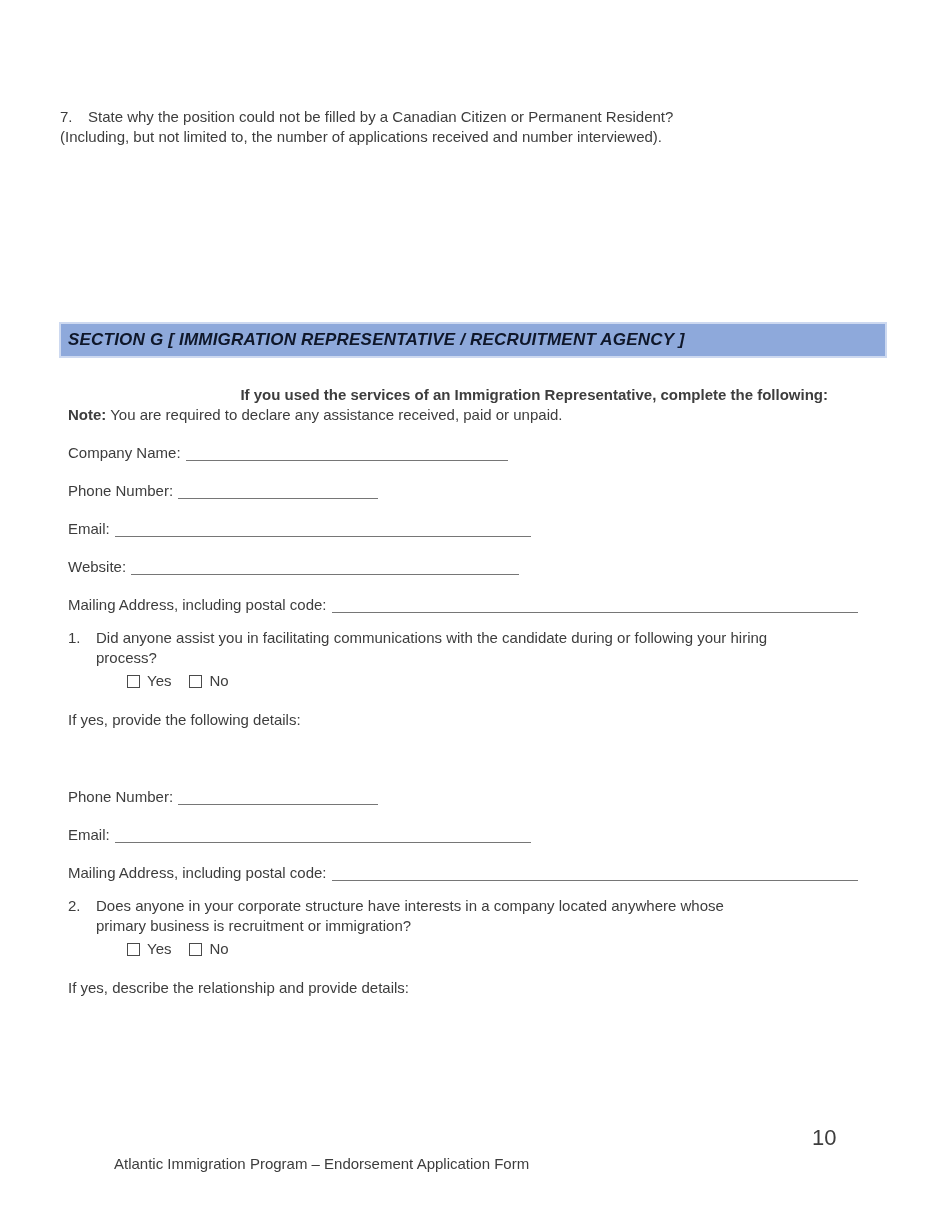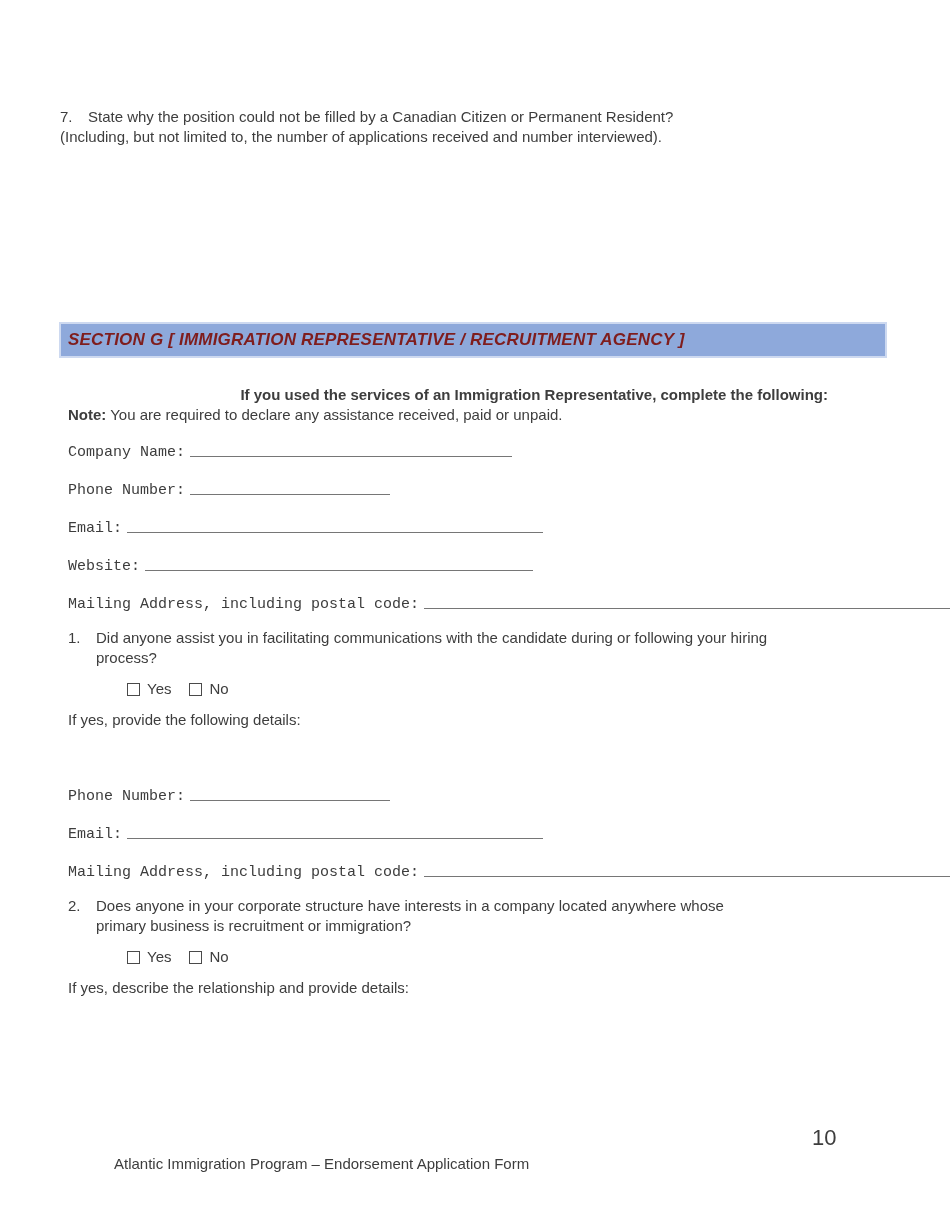--- a/index.html
+++ b/index.html
@@ -21,47 +21,47 @@
   .qnum { display: inline-block; width: 28px; }
 
   
   .band {
     left: 59px; top: 322px; width: 828px; height: 36px;
     background: #8EA9DB;
     border: 2px solid #cdd9f0;
     display: flex; align-items: center;
     padding-left: 7px;
     font-weight: bold; font-style: italic;
-    font-size: 17px; color: #7f1d1d;
+    font-size: 17px; color: #0f172a;
     letter-spacing: 0.2px;
     white-space: nowrap;
   }
 
   
   .intro { left: 68px; top: 385px; width: 760px; line-height: 19.5px; }
   .b { font-weight: bold; text-align: right; }
 
   
-  .row { left: 68px; display: flex; align-items: flex-start; height: 17px; white-space: nowrap; font-family: Liberation Mono, monospace; }
+  .row { left: 68px; display: flex; align-items: center; height: 17px; white-space: nowrap; }
   .uline {
     display: inline-block;
     border-bottom: 1.4px solid #767676;
     height: 13px;
     margin-left: 5px;
     margin-bottom: -3px;
   }
 
   
   .q { left: 68px; width: 800px; line-height: 19.5px; }
   .qgrid { display: flex; }
   .qn { width: 28px; flex: 0 0 28px; }
   .qtext { flex: 1; }
 
   
-  .cbrow { display: flex; align-items: center; margin-left: 31px; margin-top: 13px; height: 18px; }
+  .cbrow { display: flex; align-items: center; margin-left: 31px; margin-top: 5px; height: 18px; }
   .cb {
     display: inline-block;
     width: 13px; height: 13px;
     border: 1.4px solid #4a4a4a;
     background: #ffffff;
   }
   .cbl { margin-left: 7px; }
   .cb2 { margin-left: 18px; }
 
   

